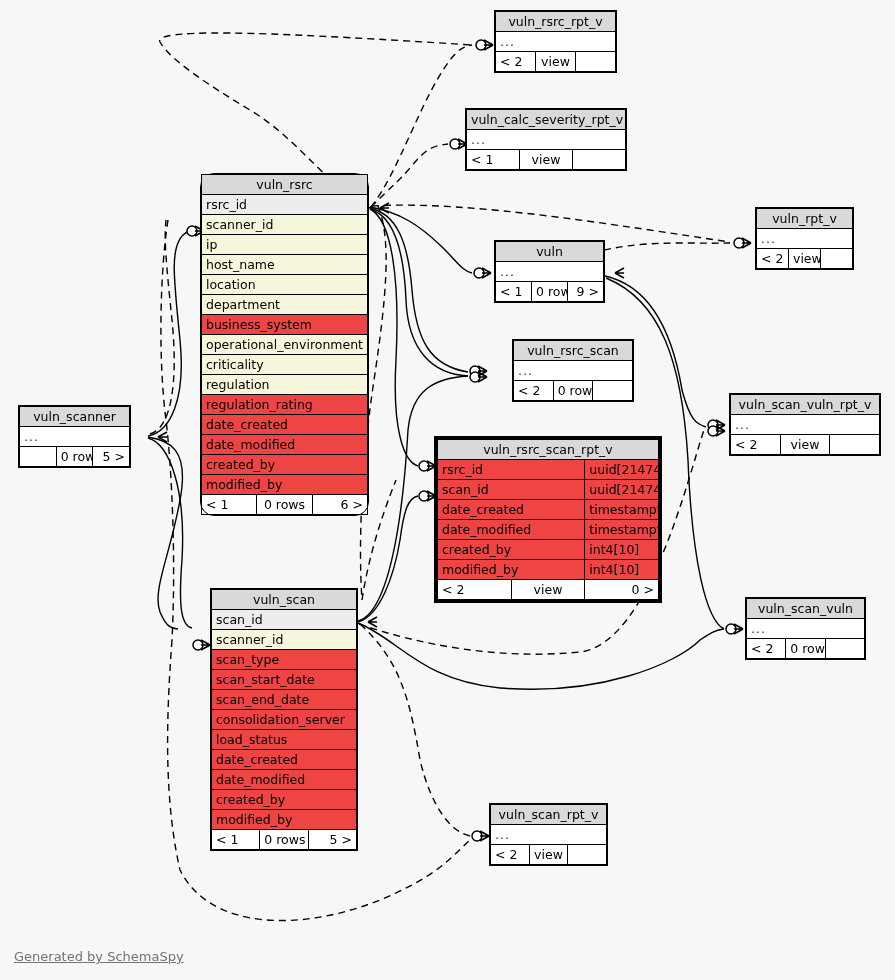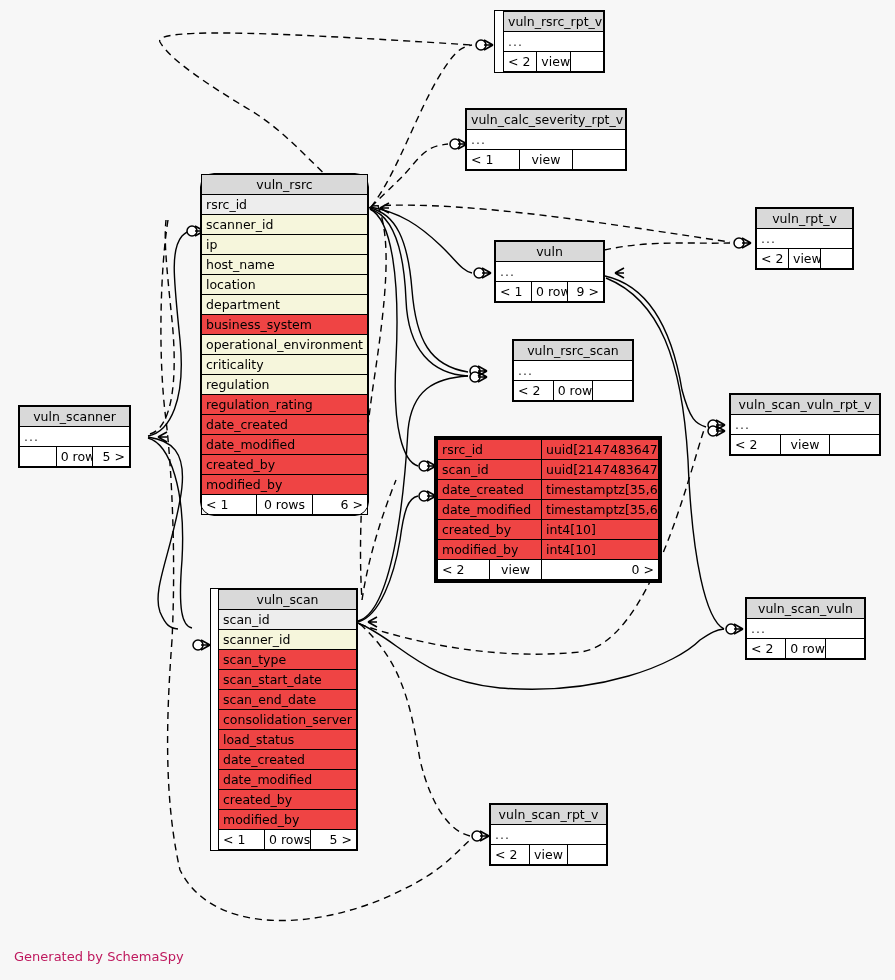--- a/index.html
+++ b/index.html
@@ -62,22 +62,23 @@
   }
   .foot .l { text-align: left; }
   .foot .c { text-align: center; }
   .foot .r { text-align: right; }
   .typecol { }
   .credit {
     position: absolute;
     left: 14px;
     top: 949px;
     font-size: 13px;
-    color: #be185d;
+    color: #737373;
     font-family: "DejaVu Sans", "Liberation Sans", sans-serif;
+    text-decoration: underline;
   }
 </style>
 </head>
 <body>
 
 <div id="canvas">
 
   <svg id="edges" viewBox="0 0 895 980" xmlns="http://www.w3.org/2000/svg">
     <defs>
       <g id="crow">
@@ -179,21 +180,21 @@
       <use href="#crow" x="204" y="231"></use>
       <use href="#crow" x="210" y="645"></use>
 
       <use href="#crow" x="158" y="437" transform="rotate(180,158,437)"></use>
       <use href="#crow" x="380" y="208" transform="rotate(180,380,208)"></use>
       <use href="#crow" x="368" y="622" transform="rotate(180,368,622)"></use>
       <use href="#crow" x="615" y="273" transform="rotate(180,615,273)"></use>
     </g>
   </svg>
 
-  <div class="tbl" style="left:494px; top:10px; width:111px;padding-left:8px;">
+  <div class="tbl" style="left:494px; top:10px; width:123px;">
     <table>
       <tbody>
           <tr>
             <td class="hdr" colspan="3">vuln_rsrc_rpt_v</td>
           </tr>
       <tr>
             <td class="ellipsis" colspan="3">...</td>
           </tr>
       <tr class="foot">
         <td class="l" style="width:36px">&lt; 2</td>
@@ -401,21 +402,21 @@
           </tr>
       <tr class="foot">
         <td class="l" style="width:56px">&lt; 1</td>
         <td class="c" style="width:64px">0 rows</td>
         <td class="r">6 &gt;</td>
       </tr>
     </tbody>
       </table>
   </div>
 
-  <div class="tbl" style="left:210px; top:588px; width:148px;padding-left:7px;">
+  <div class="tbl" style="left:210px; top:588px; width:148px;">
     <table>
       <tbody>
           <tr>
             <td class="hdr" colspan="3">vuln_scan</td>
           </tr>
       <tr>
             <td class="pk" colspan="3">scan_id</td>
           </tr>
       <tr>
             <td class="fk" colspan="3">scanner_id</td>
@@ -452,20 +453,23 @@
         <td class="c" style="width:58px">0 rows</td>
         <td class="r">5 &gt;</td>
       </tr>
     </tbody>
       </table>
   </div>
 
   <div class="tbl focus" style="left:434px; top:436px; width:228px;">
     <table>
       <tbody>
+          <tr>
+            <td class="hdr" colspan="3">vuln_rsrc_scan_rpt_v</td>
+          </tr>
 
       <tr>
         <td class="plain" colspan="2" style="width:104px">rsrc_id</td>
         <td class="plain typecol">uuid[2147483647]</td>
       </tr>
       <tr>
         <td class="plain" colspan="2">scan_id</td>
         <td class="plain typecol">uuid[2147483647]</td>
       </tr>
       <tr>

